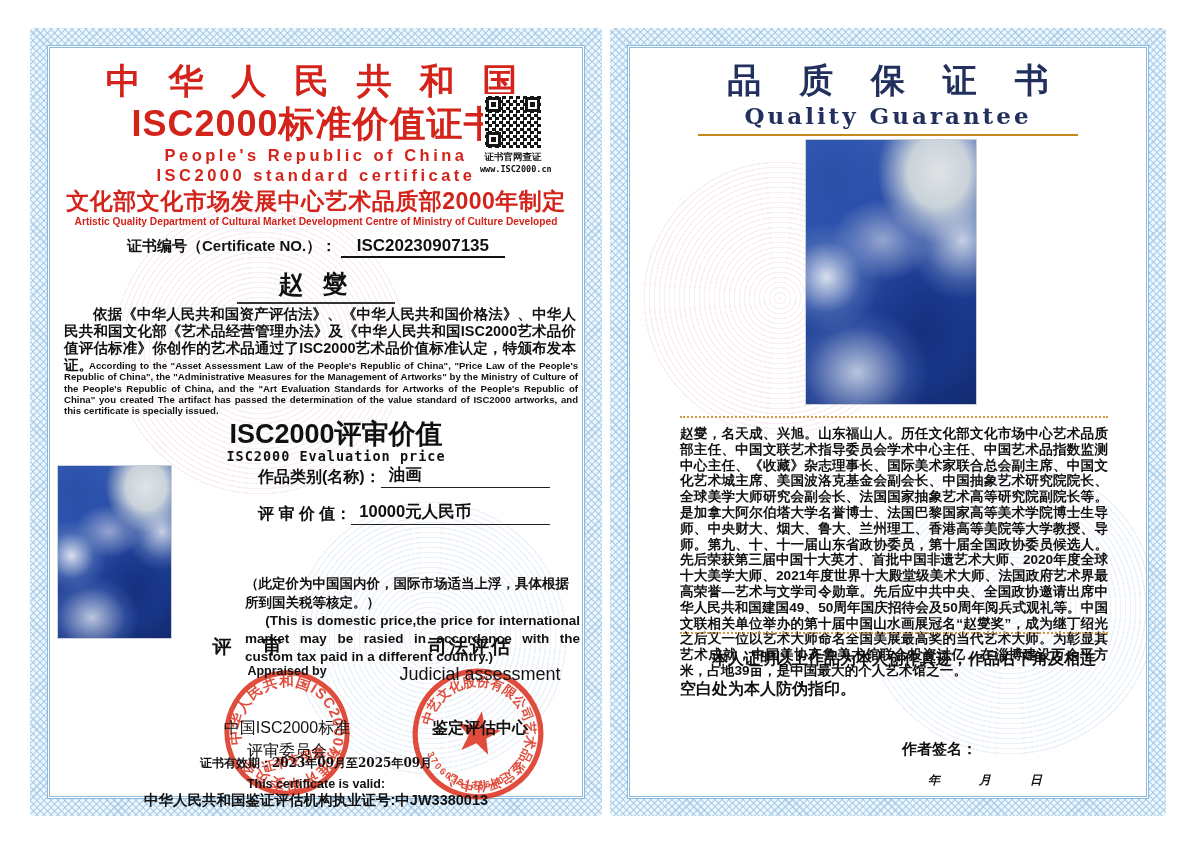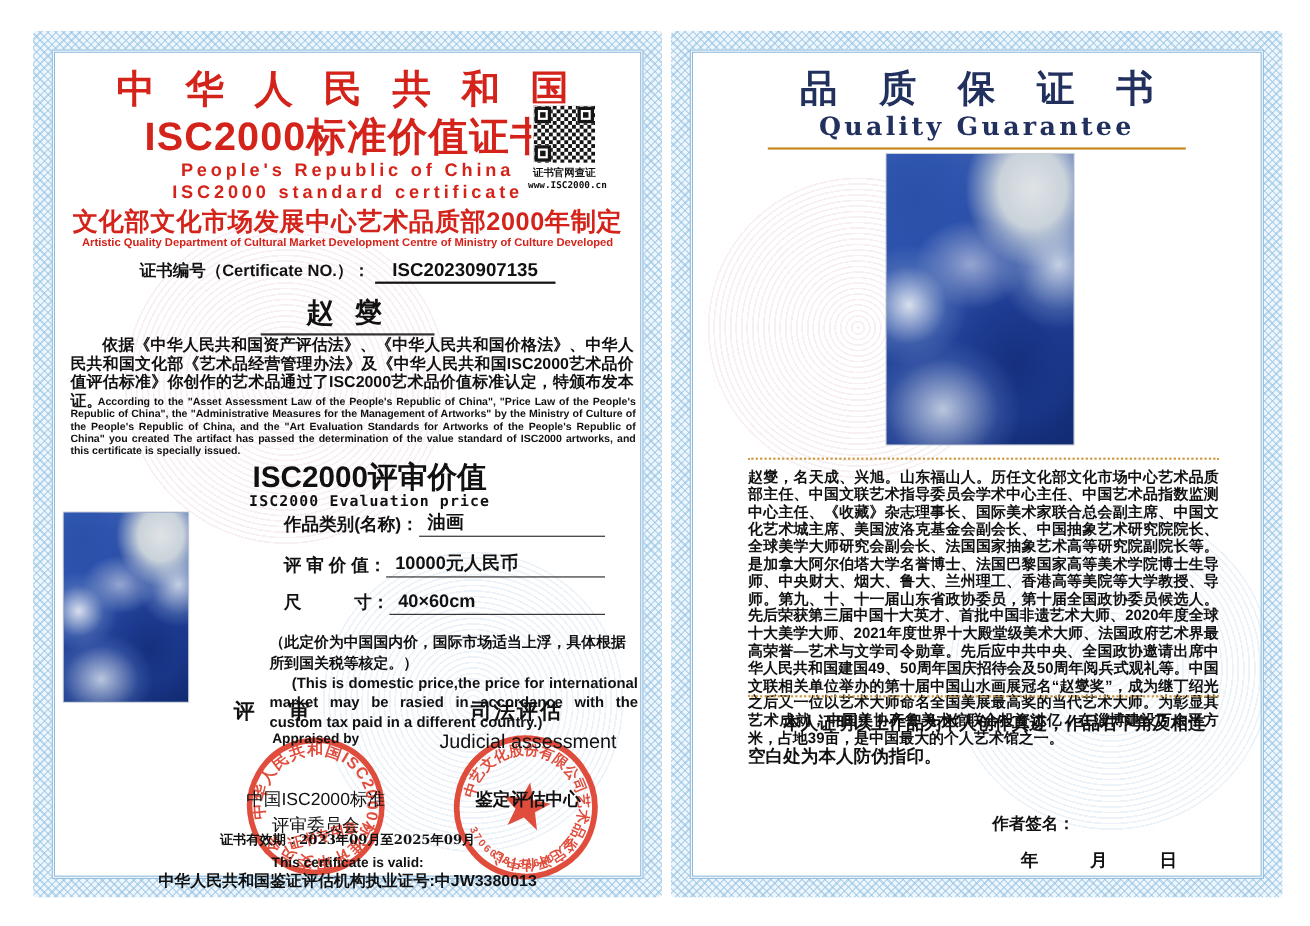--- a/index.html
+++ b/index.html
@@ -99,21 +99,21 @@
   .r-sub   { top:74px; font-size:23px; font-weight:800; letter-spacing:3px;
              font-family:"DejaVu Serif","Liberation Serif",serif; }
   .r-goldline { top:106px; left:88px; right:88px; height:2px; background:#c8871c; }
   .r-sep { left:70px; right:58px; border-top:2px dotted #cf9a3f; height:0; }
   .r-sep1 { top:388px; } .r-sep2 { top:604px; }
   .r-bio { top:398px; left:70px; right:58px; font-size:13.6px; font-weight:700;
            line-height:15.8px; text-align:justify; }
   .r-statement { top:616px; left:70px; right:58px; font-size:16px; font-weight:800;
                  line-height:1.85; text-indent:2em; }
   .r-sign { top:712px; left:292px; font-size:15px; font-weight:700; }
-  .r-date { top:744px; left:318px; font-size:16px; font-weight:700; letter-spacing:5px; }
+  .r-date { top:744px; left:318px; font-size:12px; font-weight:700; letter-spacing:5px;font-style:italic; }
 </style>
 </head>
 <body>
 
 <section class="cert cert-left">
   <div class="cert-inner"></div>
   <div class="rosette" style="left:80px;top:170px;width:300px;height:300px;"></div>
   <div class="rosette blue" style="left:260px;top:470px;width:280px;height:280px;"></div>
 
   <div class="abs ctr red l-title1">中 华 人 民 共 和 国</div>
@@ -151,24 +151,20 @@
 
   <div class="painting painting-left"></div>
 
   <div class="field-row" style="top:436px">
     <span class="f-label">作品类别(名称)：</span>
     <span class="f-value">油画</span>
   </div>
   <div class="field-row" style="top:473px">
     <span class="f-label">评 审 价 值：</span>
     <span class="f-value">10000元人民币</span>
-  </div>
-  <div class="field-row" style="top:510px">
-    <span class="f-label">尺　　　寸：</span>
-    <span class="f-value">40×60cm</span>
   </div>
 
   <div class="abs l-note-cn">（此定价为中国国内价，国际市场适当上浮，具体根据所到国关税等核定。）</div>
   <div class="abs l-note-en">(This is domestic price,the price for international market may be rasied in accordance with the custom tax paid in a different country.)</div>
 
   <div class="abs l-appraise">评　审</div>
   <div class="abs l-judicial">司法评估</div>
 
   <svg class="seal seal-left" width="130" height="130" viewBox="0 0 130 130">
     <circle cx="65" cy="65" r="60" fill="none" stroke="#dd3a28" stroke-width="5"></circle>

